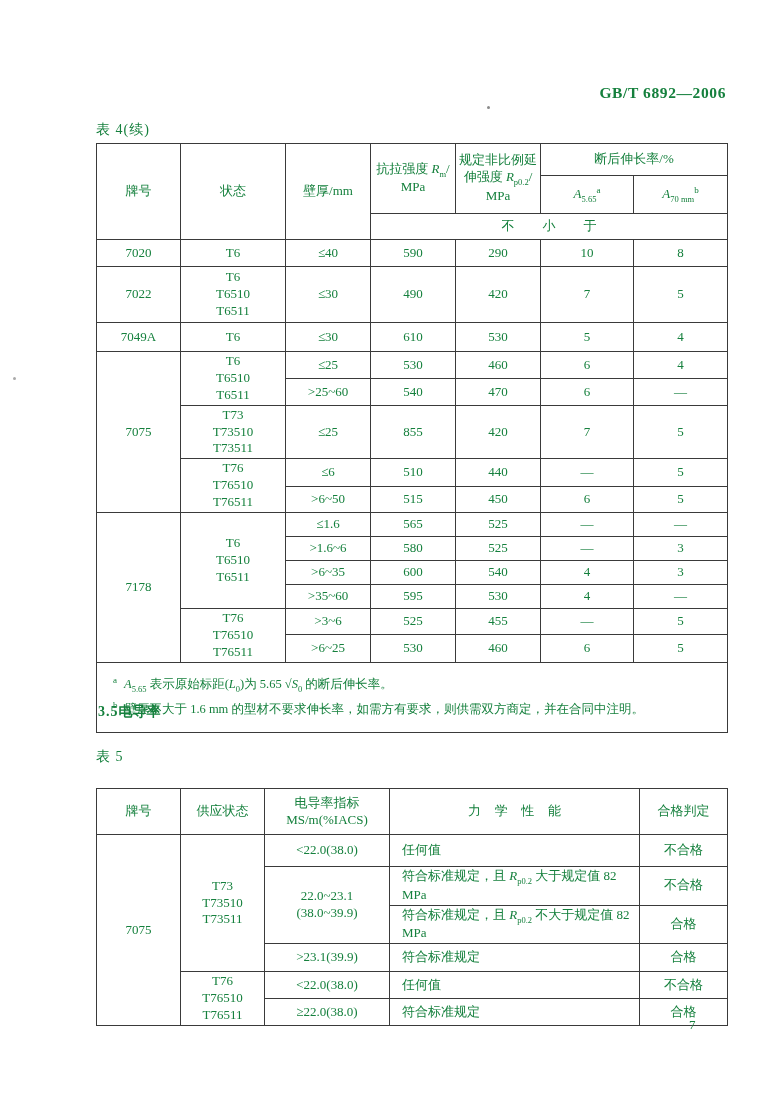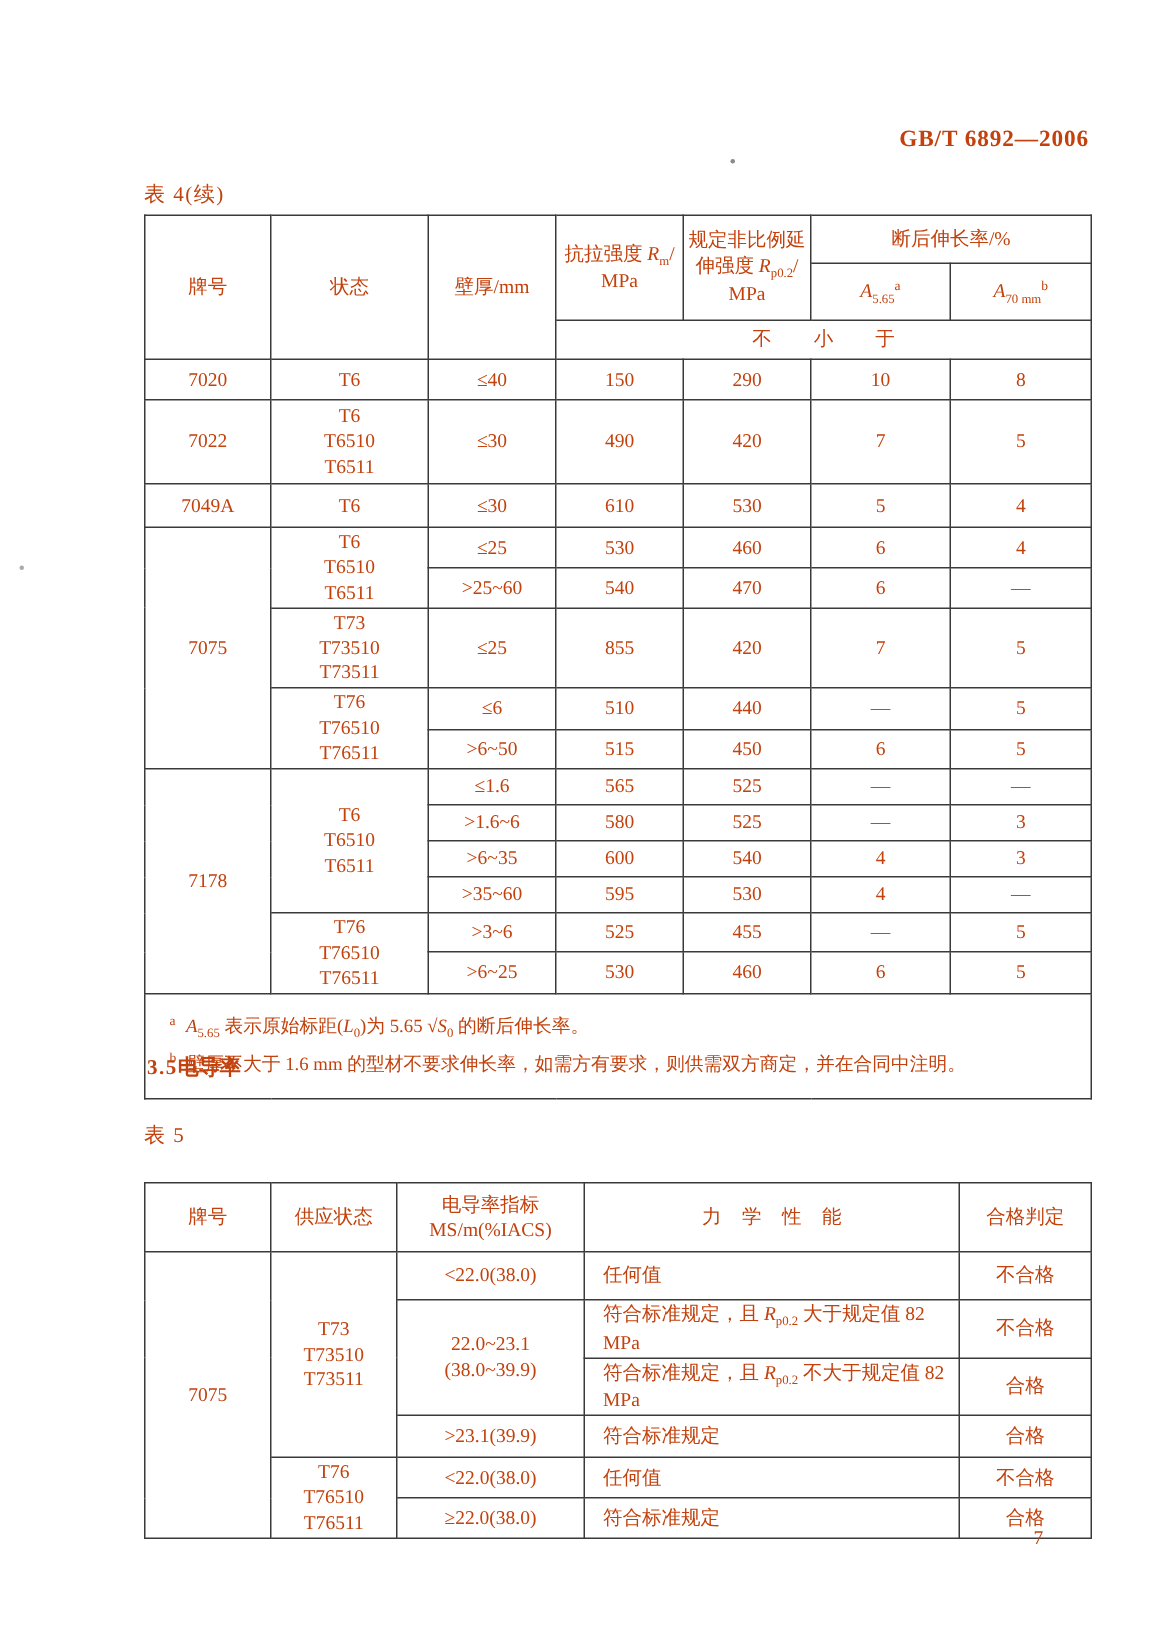--- a/index.html
+++ b/index.html
@@ -1,19 +1,19 @@
 <!DOCTYPE html>
 <html><head>
 <meta charset="utf-8">
 <style>
   html,body { margin:0; padding:0; background:#e8e8e8; }
   .page {
     position:relative; width:770px; height:1094px; margin:0 auto;
     background:#ffffff; overflow:hidden;
-    font-family:"Liberation Serif","DejaVu Serif",serif; color:#c2410c;
+    font-family:"Liberation Serif","DejaVu Serif",serif; color:#15803d;
   }
   .std-code {
     position:absolute; top:84px; right:44px;
     font-weight:bold; font-size:15.5px; letter-spacing:0.6px;
   }
   .caption {
     position:absolute; left:96px; width:631px; text-align:left;
     font-weight:normal; font-size:14px; letter-spacing:1px;
   }
   .cap-t4 { top:121px; }
@@ -85,21 +85,21 @@
       <td><i class="v">A</i><sub>70 mm</sub><sup class="mark">b</sup></td>
     </tr>
     <tr style="height:26px">
       <td colspan="4" class="spread">不 小 于</td>
     </tr>
 
     <tr style="height:27px">
       <td>7020</td>
       <td>T6</td>
       <td>≤40</td>
-      <td>150</td>
+      <td>590</td>
       <td>290</td>
       <td>10</td>
       <td>8</td>
     </tr>
     <tr style="height:56px">
       <td>7022</td>
       <td class="ml">T6
 T6510
 T6511</td>
       <td>≤30</td>

